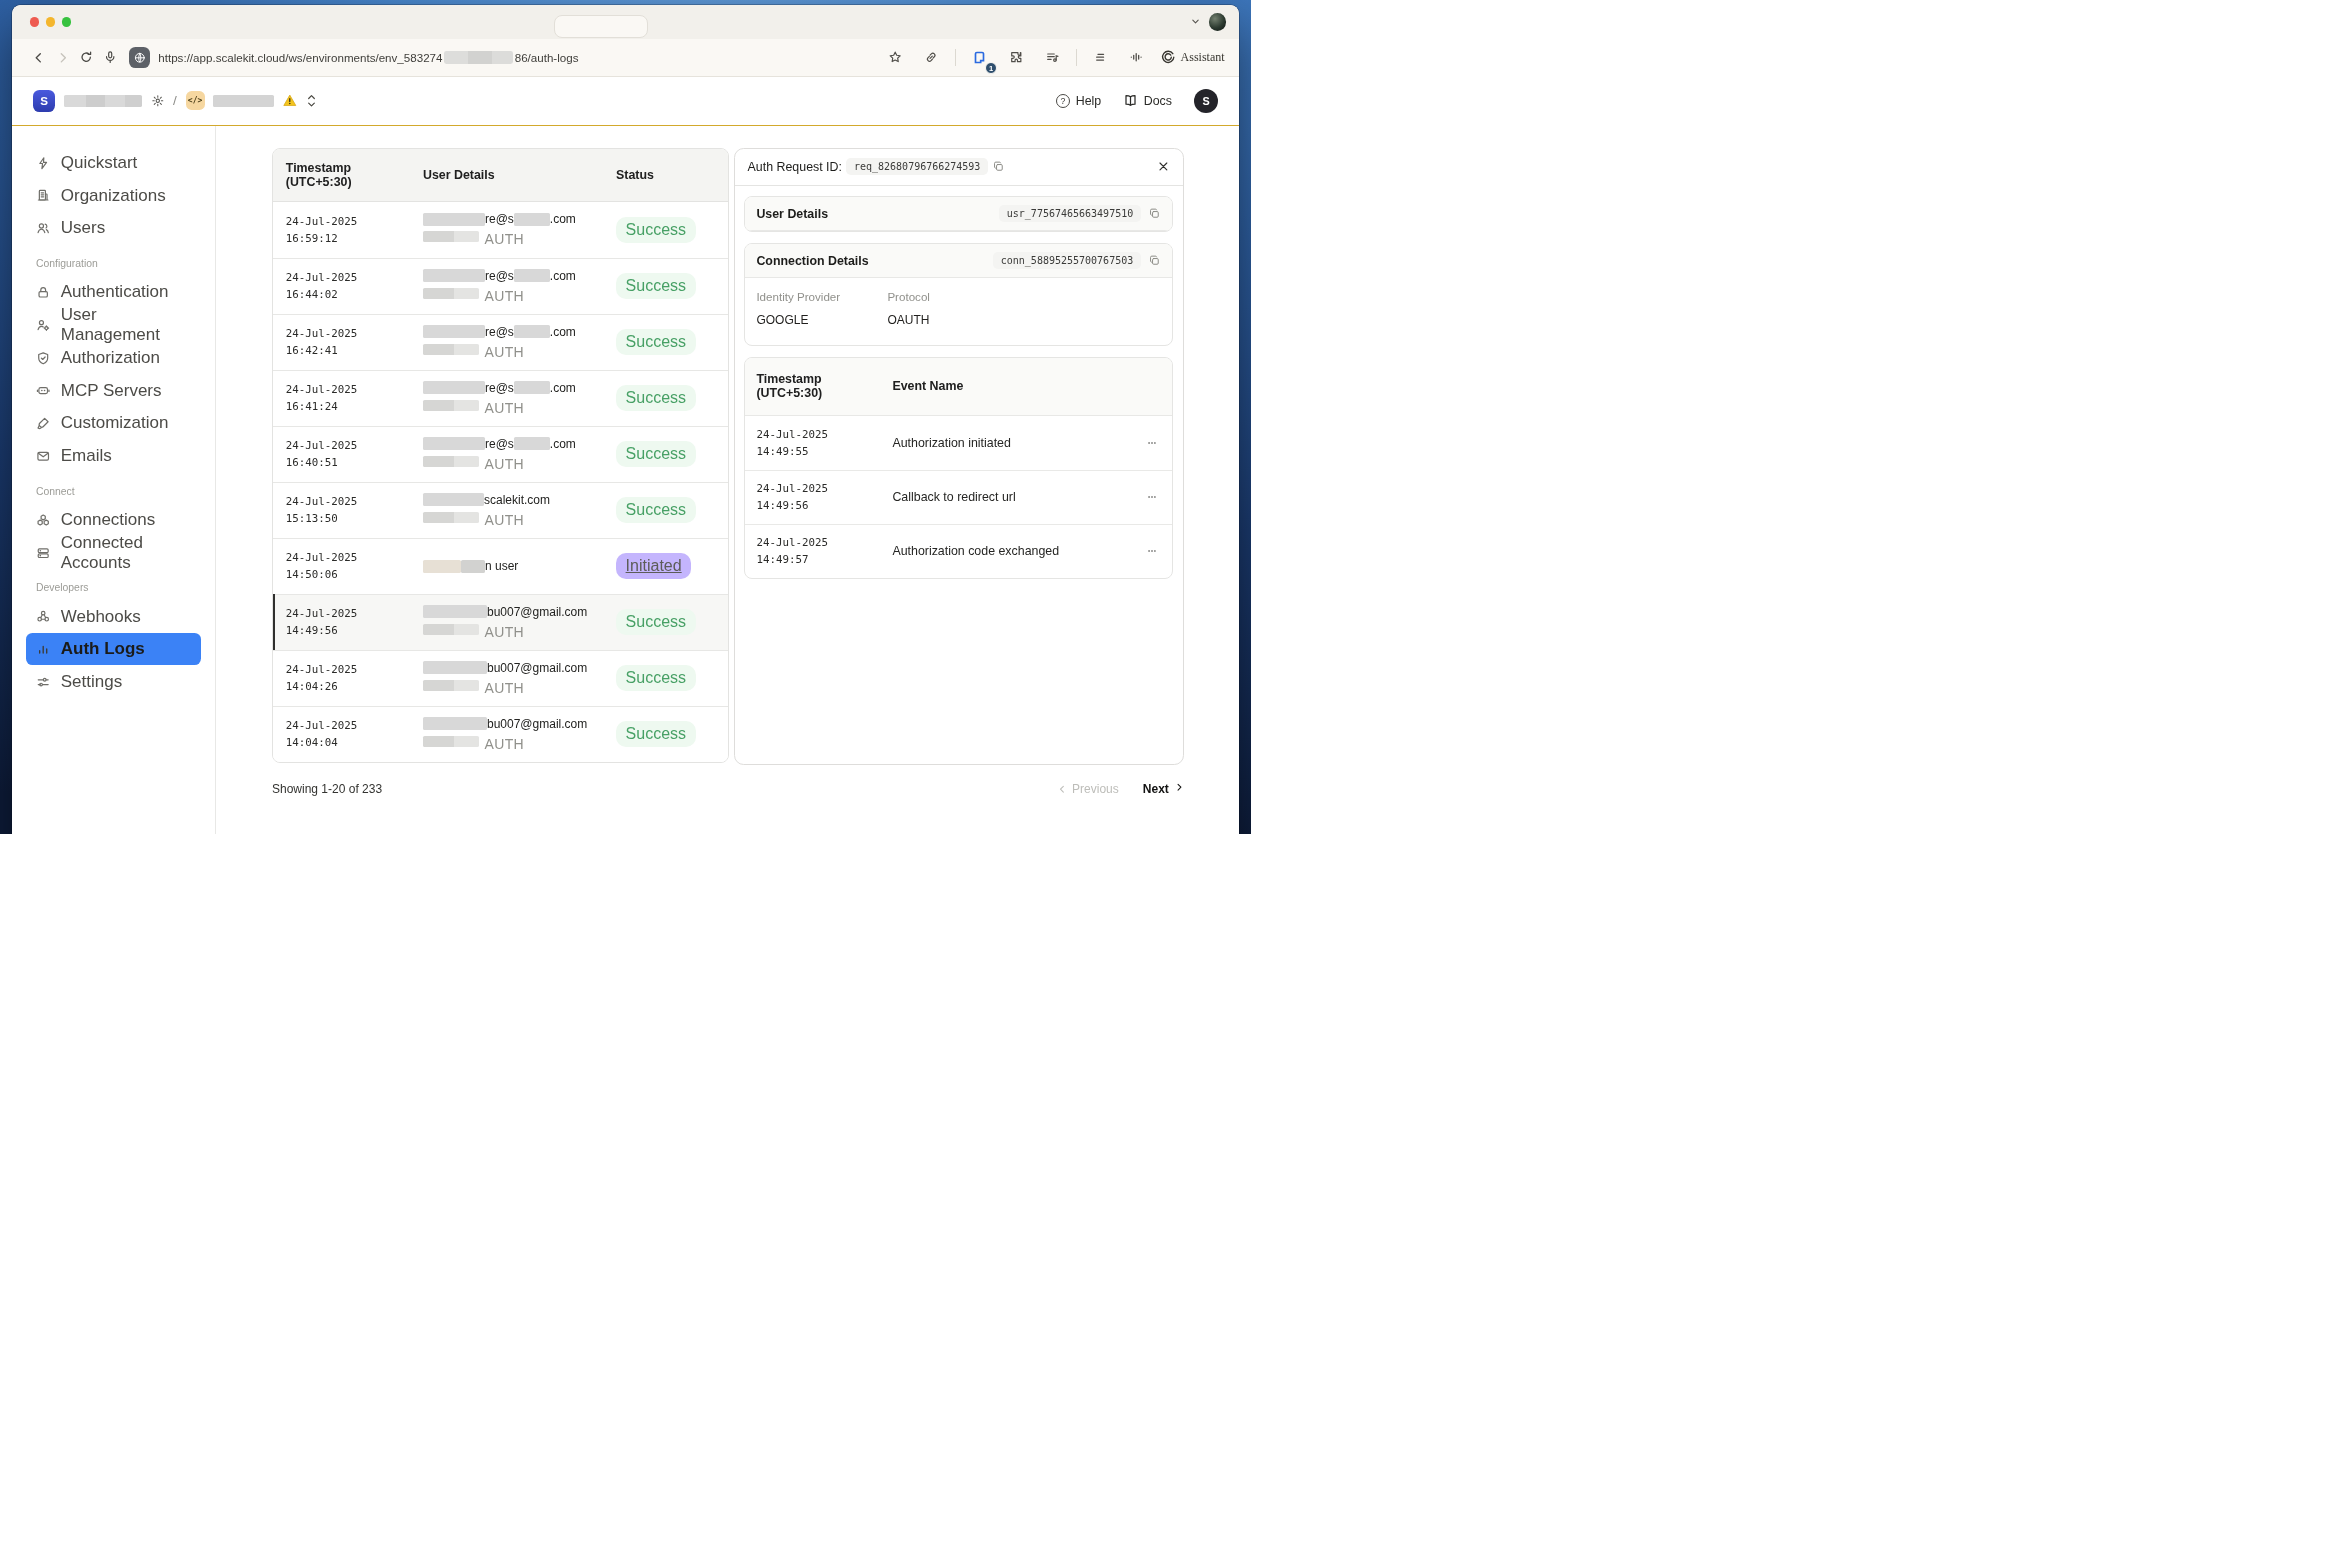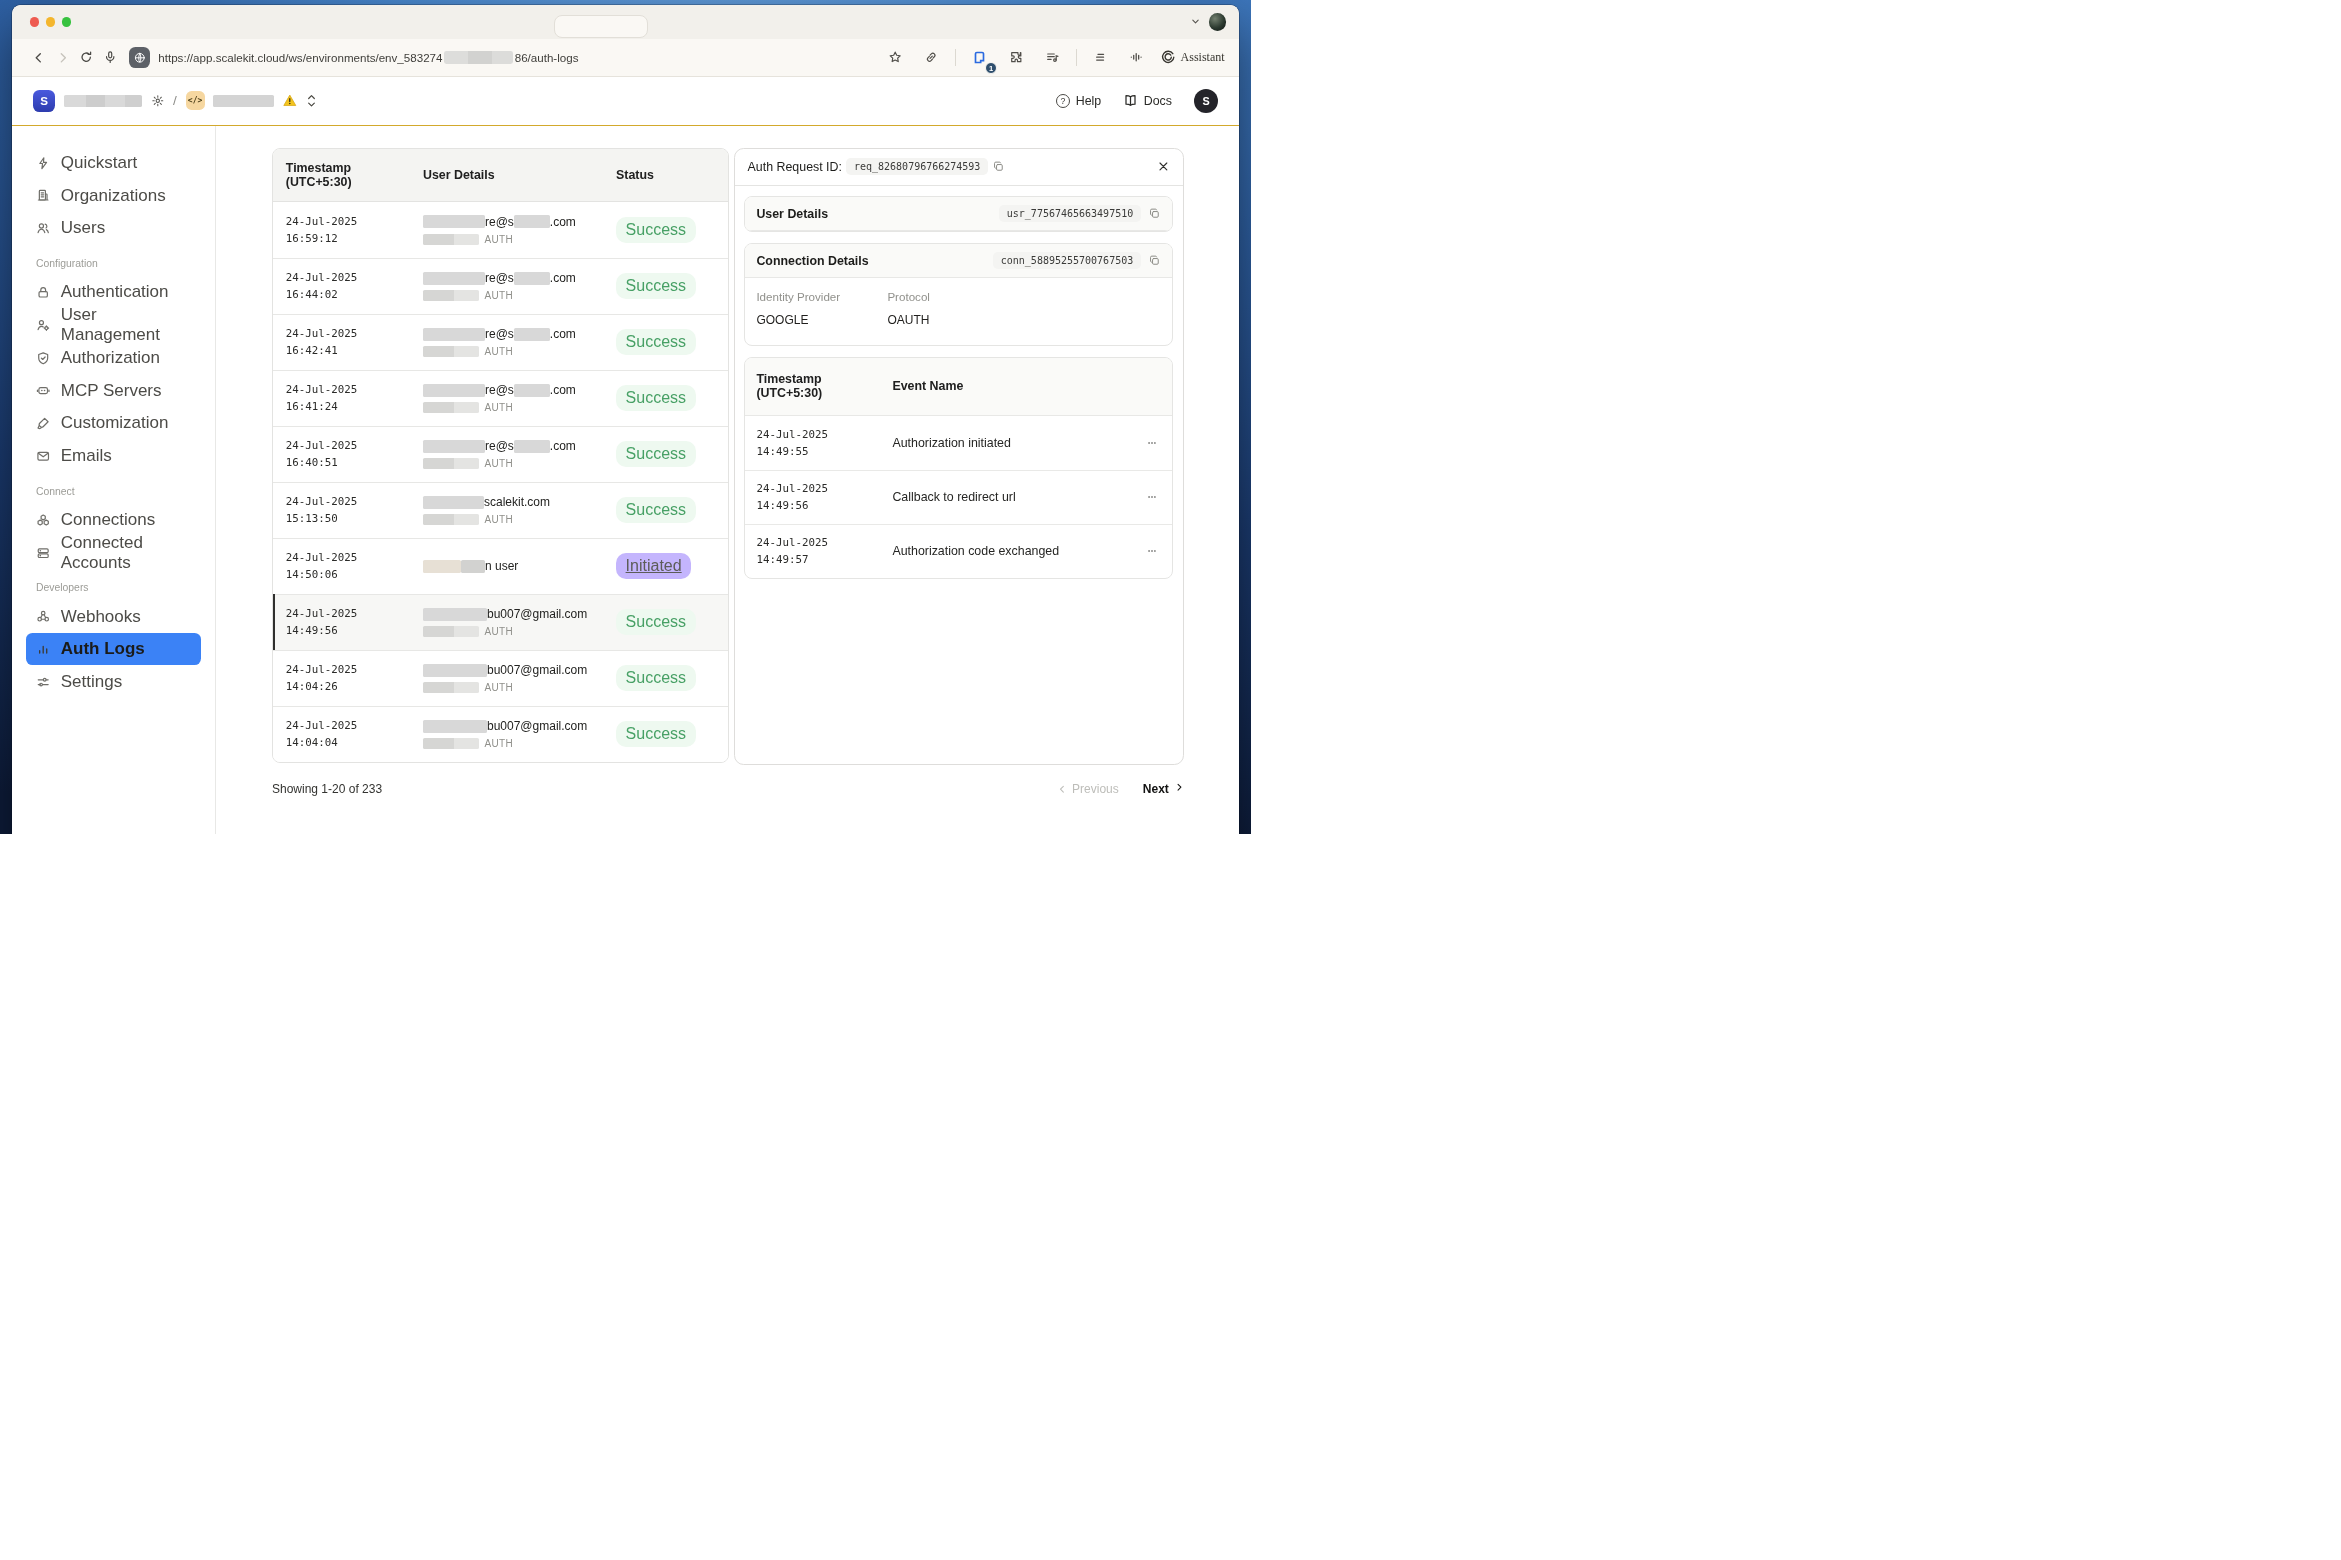--- a/index.html
+++ b/index.html
@@ -89,21 +89,21 @@
     font-size:12.4px; font-weight:bold; color:#202020; }
   .col1 { width:150px; padding-left:12.8px; flex:none; }
   .col2 { width:193px; flex:none; }
   .col3 { flex:1; }
   .log-row { display:flex; align-items:center; height:56px; border-top:0.8px solid #e7e7e5; position:relative; background:#fff; }
   .log-row:first-child { border-top:none; }
   .log-row.selected { background:#f7f7f5; }
   .log-row.selected::before { content:''; position:absolute; left:0; top:-0.8px; bottom:0; width:2.4px; background:#30302e; }
   .ts { font-family:"DejaVu Sans Mono", monospace; font-size:10.8px; line-height:17px; color:#2b2b29; }
   .u1 { font-size:12px; color:#232321; display:flex; align-items:center; }
-  .u2 { margin-top:4.8px; display:flex; align-items:flex-start; font-size:10px; color:#90908b; letter-spacing:0.3px; }
+  .u2 { margin-top:4.8px; display:flex; align-items:flex-start; font-size:14px; color:#90908b; letter-spacing:0.3px; }
   .blur { display:inline-block; height:12.8px; border-radius:1.6px; background:#d8d8d8; vertical-align:middle; }
   .u2 .blur { height:11px; background:linear-gradient(90deg,#d6d6d4 0 55%, #e4e4e2 55%); margin-right:5.6px; }
   .blur.beige { background:#e7e0d5; }
   .blur.gray2 { background:#d2d2d0; }
   .badge { display:inline-block; padding:4px 9.6px; border-radius:10px; font-size:16px; }
   .badge.success { color:#47a065; background:#eef9f0; }
   .badge.neutral { color:#5c5c58; background:#c4b5fd;text-decoration:underline; }
 
   
   .detail-panel { width:450px; flex:none; margin-left:4.8px; border:0.8px solid #dedddb; border-radius:9.6px;

